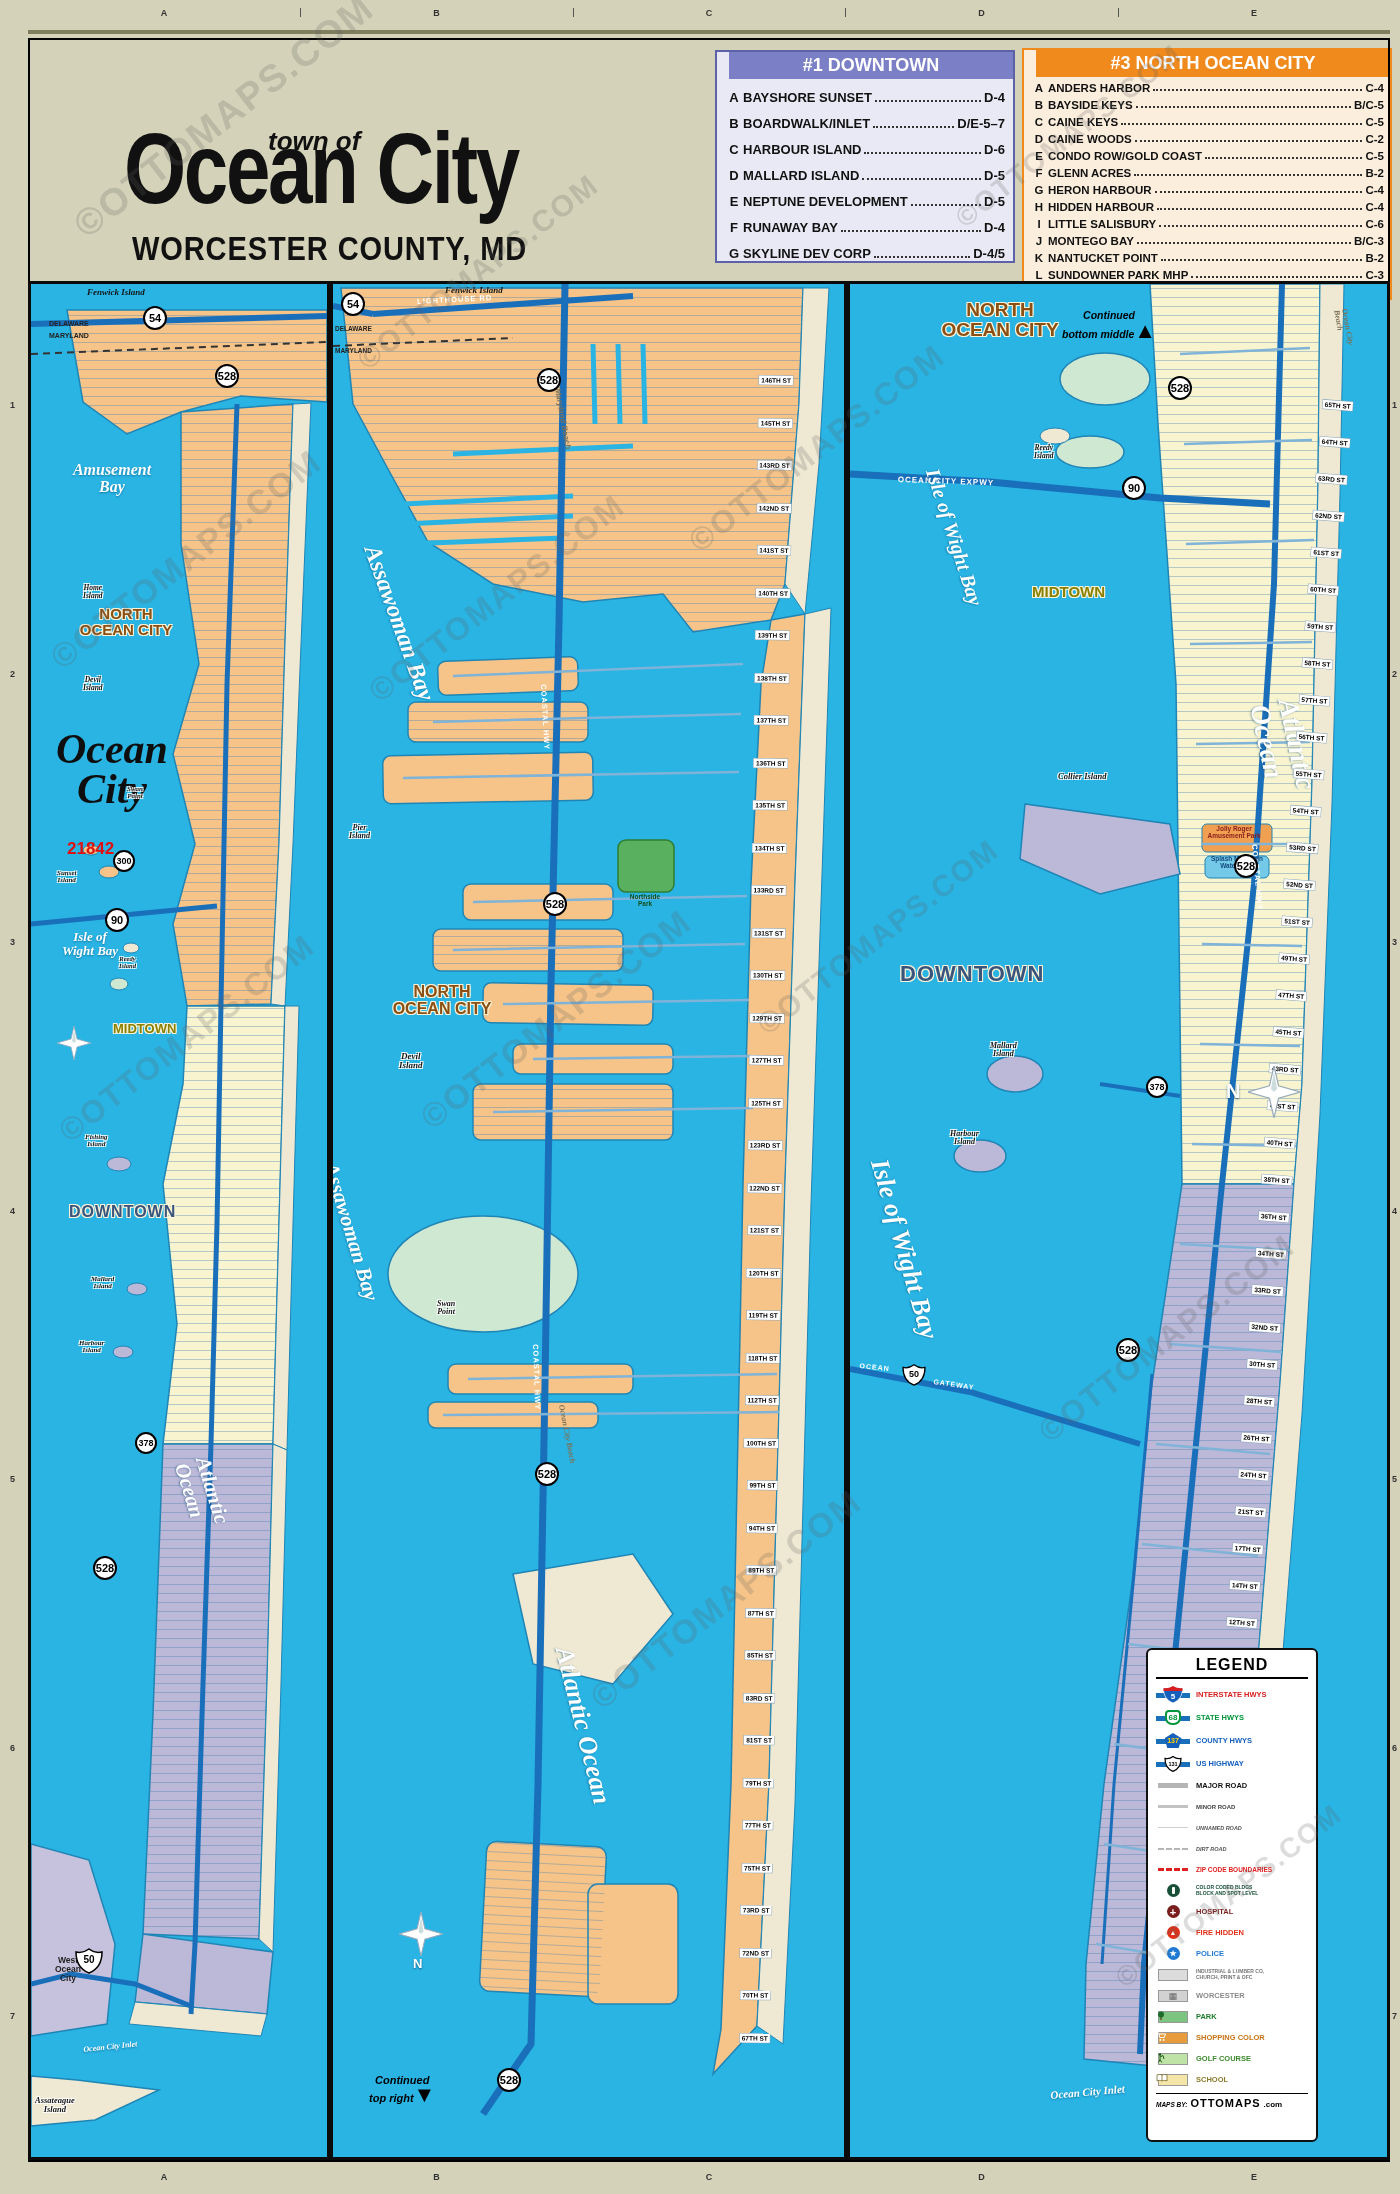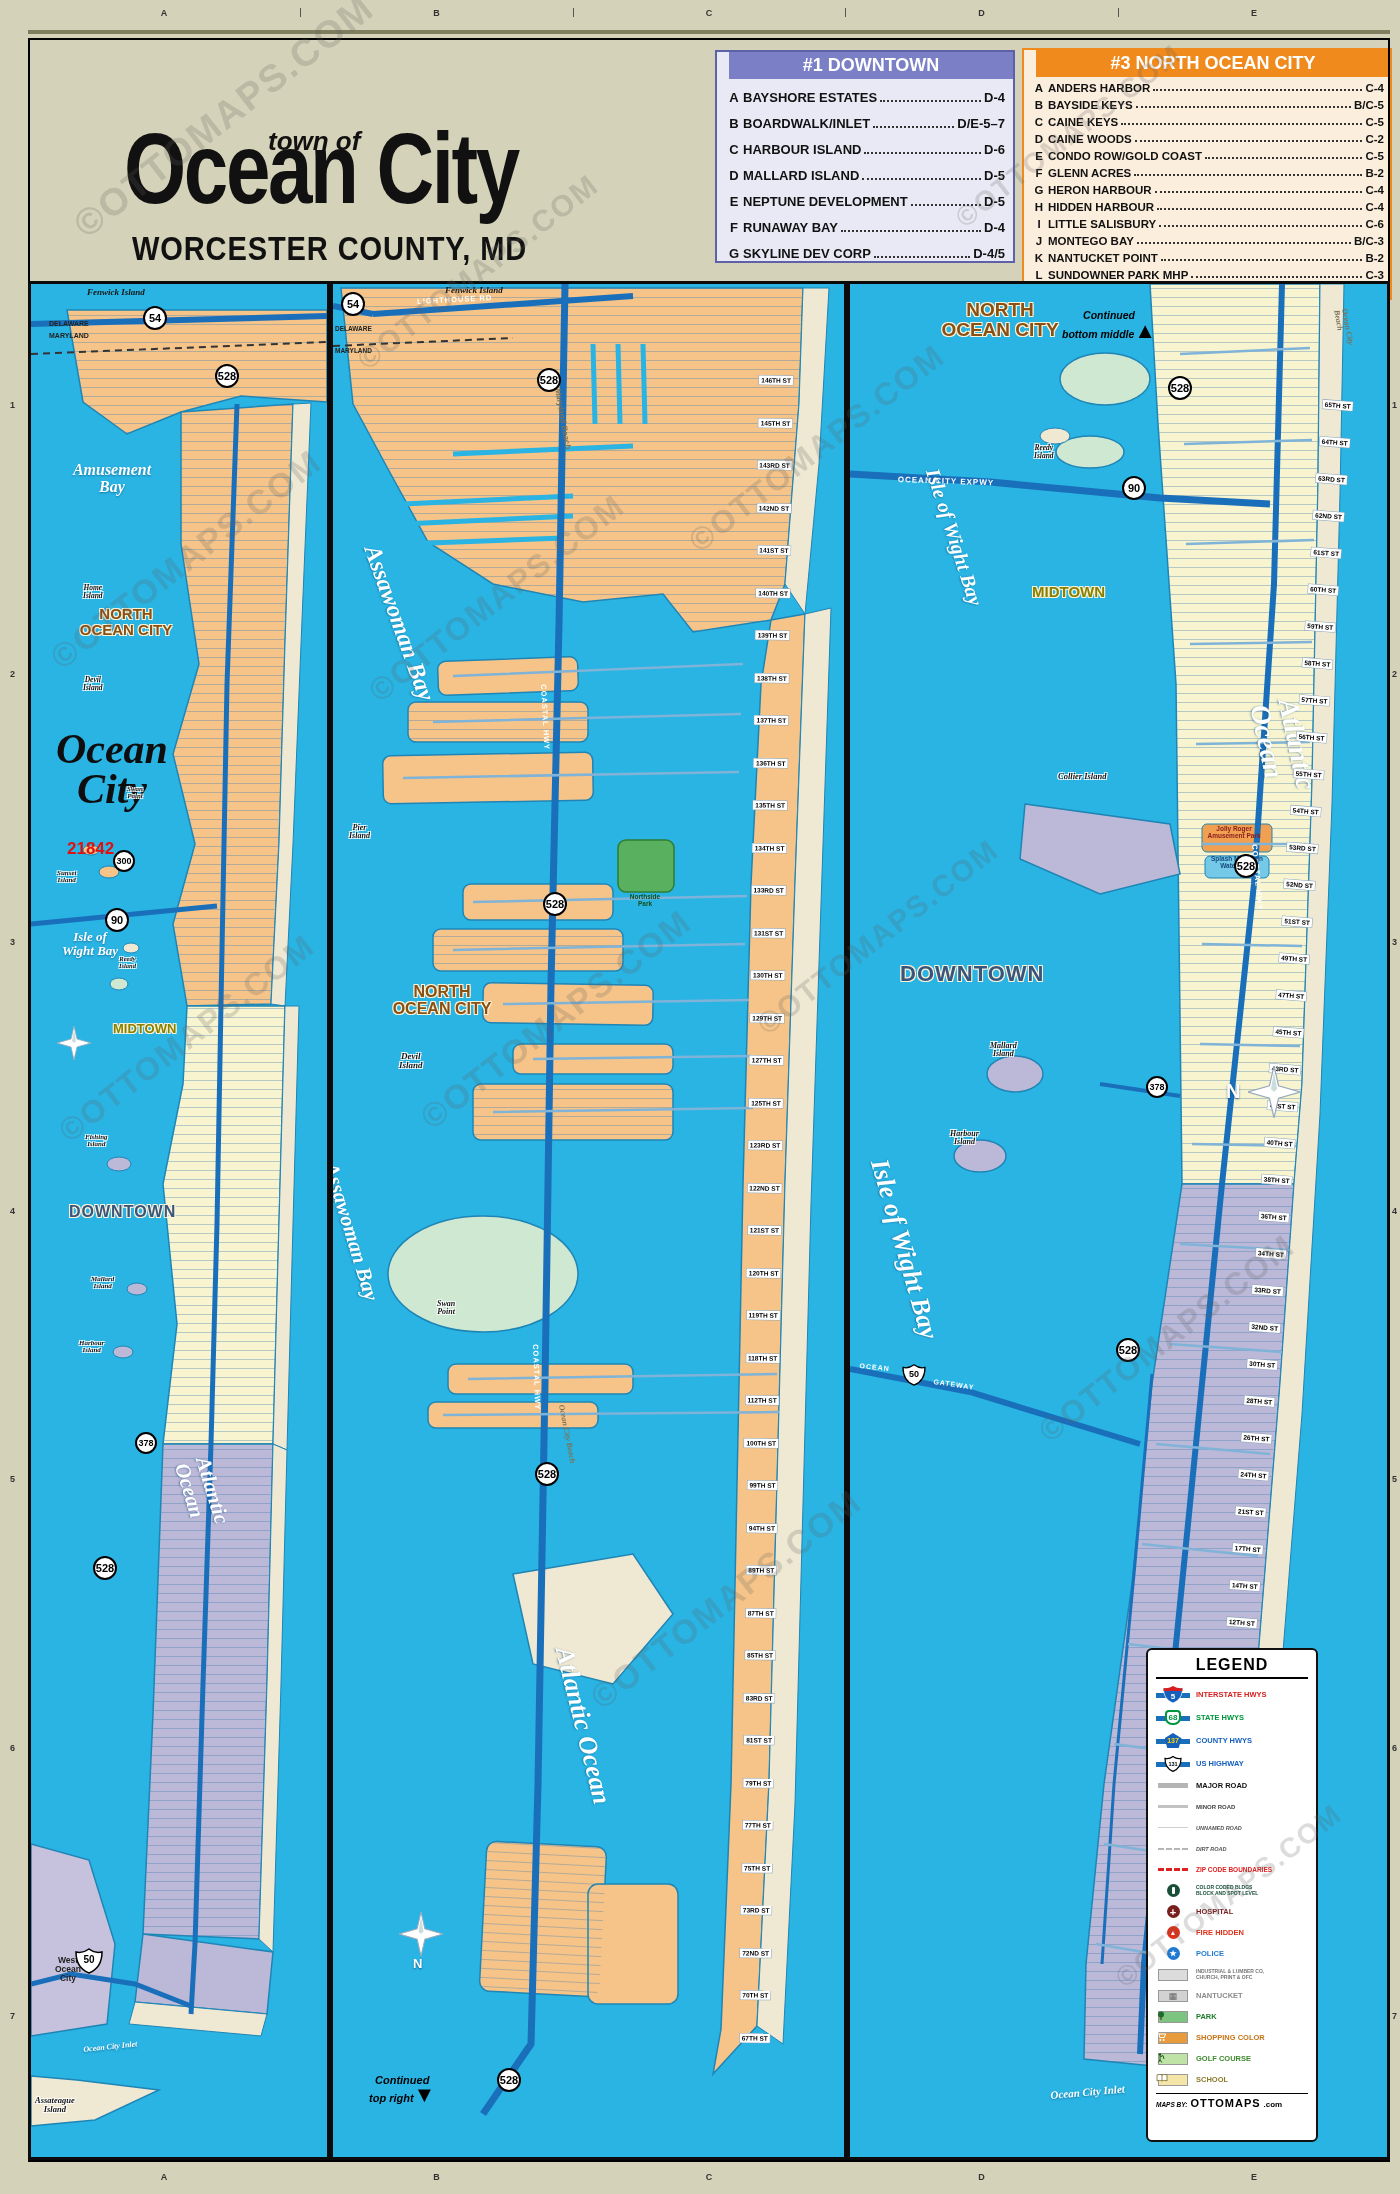--- a/index.html
+++ b/index.html
@@ -162,21 +162,21 @@
   <div class="abs" id="title-town">town of</div>
   <div class="abs" id="title-main">Ocean City</div>
   <div class="abs" id="title-sub">WORCESTER COUNTY, MD</div>
 
   <div class="idx" id="idx1">
     <div class="idx-h">#1 DOWNTOWN</div>
     <div>
 
     <div class="idx-row">
           <span class="k">A</span>
-          <span class="n">BAYSHORE ESTATES</span>
+          <span class="n">BAYSHORE SUNSET</span>
           <span class="leader"></span>
           <span class="r">D-4</span>
         </div>
         <div class="idx-row">
           <span class="k">B</span>
           <span class="n">BOARDWALK/INLET</span>
           <span class="leader"></span>
           <span class="r">D/E-5–7</span>
         </div>
         <div class="idx-row">
@@ -776,21 +776,21 @@
       <div class="lg-row sm">
         <span class="lg-ic">
             <span class="swatch" style="background:#dcdcdc;"></span>
           </span>
         <span class="lg-lab2" style="color:#777;"><span>INDUSTRIAL &amp; LUMBER CO,</span><br><span>CHURCH, PRINT &amp; OFC</span></span>
       </div>
       <div class="lg-row sm">
         <span class="lg-ic">
             <span class="swatch" style="background:#d2d2d2;color:#666;font-size:9px;">▦</span>
           </span>
-        <span class="lg-lab" style="color:#8a8a8a;">NANTUCKET</span>
+        <span class="lg-lab" style="color:#8a8a8a;">WORCESTER</span>
       </div>
       <div class="lg-row sm">
         <span class="lg-ic">
             <span class="swatch" style="background:#7cc47f;">
               <svg width="10" height="10" viewBox="0 0 10 10">
                 <rect x="4.3" y="5" width="1.4" height="4" fill="#6b4a22"></rect>
                 <circle cx="5" cy="3.5" r="3" fill="#1d6b2a"></circle>
               </svg>
             </span>
           </span>

